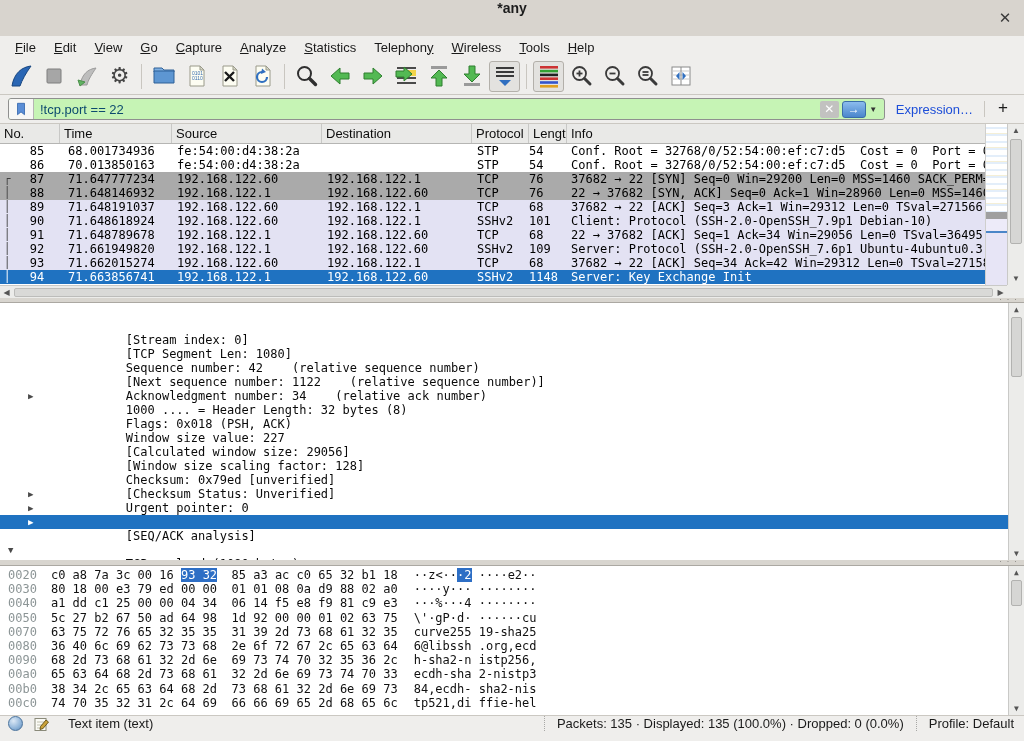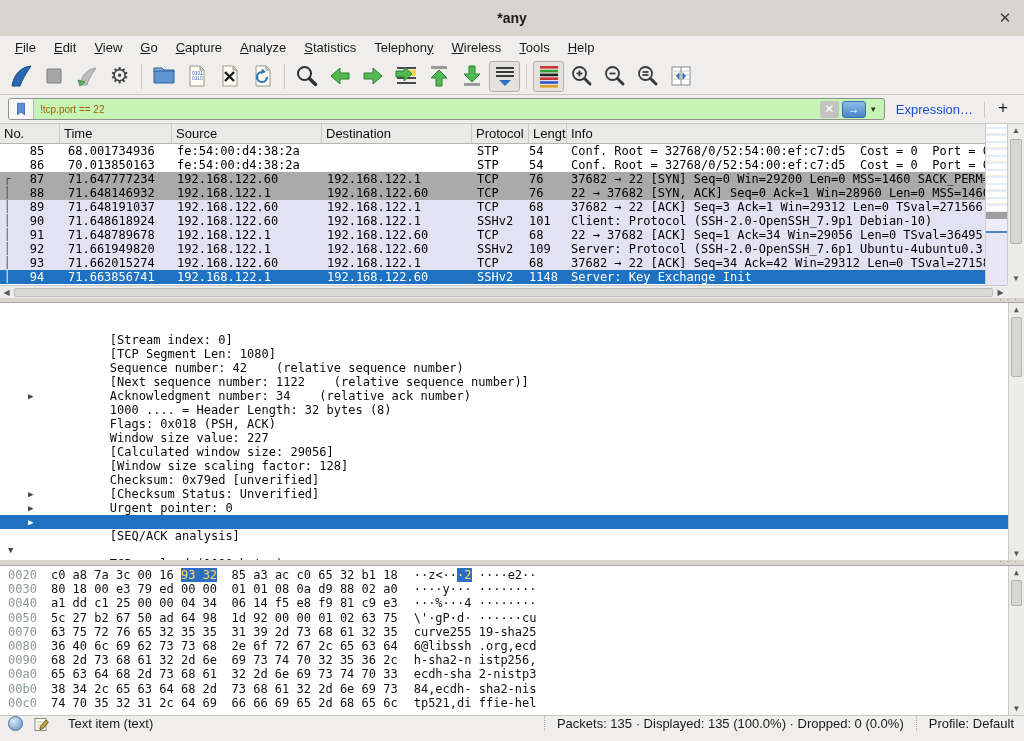--- a/index.html
+++ b/index.html
@@ -1,42 +1,42 @@
 <!DOCTYPE html>
 <html><head>
 <meta charset="utf-8">
 <style>
   *{margin:0;padding:0;box-sizing:border-box}
   html,body{width:1024px;height:741px;overflow:hidden}
   body{font-family:"Liberation Sans","DejaVu Sans",sans-serif;background:#d8d4ce;color:#1a1a1a}
   .window{width:1024px;height:741px;display:flex;flex-direction:column;overflow:hidden}
 
   
-  .titlebar{height:36px;background:#d8d4ce;position:relative;display:flex;align-items:center;justify-content:center;flex:0 0 auto}
+  .titlebar{height:36px;background:#d8d4ce;position:relative;display:flex;align-items:flex-start;justify-content:center;flex:0 0 auto}
   .title{font-weight:bold;font-size:14px;color:#1c1c1c}
   .closebtn{position:absolute;right:10px;top:9px;width:18px;height:18px;color:#3a3a3a;font-size:15px;font-weight:bold;display:flex;align-items:center;justify-content:center}
 
   
   .menubar{height:22px;background:#efeeec;display:flex;align-items:center;padding-left:6px;font-size:13px;flex:0 0 auto}
   .menu-item{padding:2px 9px;white-space:pre}
   .menu-item u{text-decoration:underline}
 
   
   .toolbar{height:37px;background:#efeeec;border-bottom:1px solid #cbc8c2;display:flex;align-items:center;padding-left:5px;gap:2px;flex:0 0 auto}
   .tbtn{width:31px;height:31px;display:flex;align-items:center;justify-content:center;border-radius:3px;border:1px solid transparent}
   .tbtn.pressed{background:#e3e2df;border:1px solid #b3b0aa}
   .tbtn.dim{opacity:.85}
   .tsep{width:1px;height:25px;background:#c9c6c0;margin:0 4px}
   .gearglyph{font-size:22px;color:#454545;line-height:1}
 
   
   .filterbar{height:29px;background:#efeeec;border-bottom:1px solid #cbc8c2;display:flex;align-items:center;padding:0 8px;gap:7px;flex:0 0 auto}
   .fwrap{flex:1;height:22px;border:1px solid #8f8f8f;border-radius:3px;background:#c6f4b5;display:flex;align-items:center;overflow:hidden}
   .fbookmark{width:25px;height:100%;background:#f7f7f5;border-right:1px solid #b6b6b4;display:flex;align-items:center;justify-content:center}
-  .fvalue{flex:1;font-size:10px;padding-left:6px;color:#a16207;white-space:pre}
+  .fvalue{flex:1;font-size:13px;padding-left:6px;color:#0c4a6e;white-space:pre}
   .fclear{width:19px;height:17px;background:#c2c2c0;border-radius:2px;color:#fff;font-size:12px;font-weight:bold;display:flex;align-items:center;justify-content:center;margin-right:3px}
   .fapply{width:24px;height:17px;background:linear-gradient(#8cbcee,#4a86cc);border:1px solid #3a6da8;border-radius:3px;color:#fff;font-size:12px;font-weight:bold;display:flex;align-items:center;justify-content:center}
   .fdd{width:15px;height:17px;display:flex;align-items:center;justify-content:center;font-size:8px;color:#333;margin-right:3px}
   .expr{font-size:13px;color:#1d4ed8;padding:0 4px;white-space:pre}
   .vsep{width:1px;height:16px;background:#c9c6c0}
   .plusbtn{font-size:17px;color:#1a1a1a;padding:0 8px 2px 6px}
 
   
   .plist{height:174px;position:relative;background:#fff;flex:0 0 auto;font-size:12px}
   .phead{height:20px;display:flex;background:#e9e9e7;border-bottom:1px solid #b5b5b3;margin-right:39px;font-size:13px;color:#0d0d0d;overflow:hidden}
@@ -73,35 +73,35 @@
   .hthumb{flex:1;height:9px;background:#d9d9d7;border:1px solid #bcbcba;border-radius:2px;margin:0 1px}
   .corner{position:absolute;right:0;bottom:0;width:17px;height:13px;background:#ececea}
 
   
   .splitter{height:4px;background:#d8d5cf;flex:0 0 auto;position:relative}
   .splitter.s2{height:5px}
   .splitter::after{content:"· · ·";position:absolute;right:6px;top:-4px;font-size:9px;color:#8a8884;letter-spacing:1px}
 
   
   .details{height:258px;background:#fff;overflow:hidden;font-family:"DejaVu Sans Mono","Liberation Mono",monospace;font-size:12px;position:relative;flex:0 0 auto;border-top:1px solid #aBA8a2;padding-top:2px}
-  .dline{height:14px;line-height:14px;position:relative;padding-left:52px;white-space:pre;color:#0a0a0a}
+  .dline{height:14px;line-height:14px;position:relative;padding-left:68px;white-space:pre;color:#0a0a0a}
   .dline .arr{position:absolute;left:28px;top:0;width:14px;color:#4a4a4a;font-size:9px}
   .dline.ind0{padding-left:26px}
   .dline.ind0 .arr{left:8px}
   .dline.dsel{background:#1f72c1;color:#fff}
   .dline.dsel .arr{color:#fff}
   .dscroll{position:absolute;top:0;right:0;bottom:0;width:16px;background:#ececea;border-left:1px solid #c9c9c7}
 
   
   .hexpane{height:150px;background:#fff;border-top:1px solid #aba8a2;overflow:hidden;font-family:"DejaVu Sans Mono","Liberation Mono",monospace;font-size:12px;position:relative;padding:2px 0 0 8px;flex:0 0 auto}
   .hxrow{height:14.2px;line-height:14.2px;white-space:pre;color:#101010}
   .off{color:#8c9596}
   .hx{margin-left:14px}
   .asc{margin-left:16px}
-  .hsel{background:#2d6ec5;color:#fde047}
+  .hsel{background:#2d6ec5;color:#ffffff}
   .xscroll{position:absolute;top:0;right:0;bottom:0;width:16px;background:#ececea;border-left:1px solid #c9c9c7}
 
   
   .statusbar{height:26px;background:#efeeec;border-top:1px solid #cbc8c2;display:flex;align-items:flex-start;font-size:13px;padding:0 8px;flex:1 0 auto}
   .sb-ball{width:15px;height:15px;border-radius:50%;background:radial-gradient(circle at 35% 30%,#dce9f6,#8fb4d9 60%,#5c86b4);border:1px solid #49729c;margin-right:10px}
   .sb-left-label{margin-left:18px;white-space:pre}
   .sb-spacer{flex:1}
   .sb-right{border-left:1px dotted #a8a8a6;padding:0 12px;white-space:pre}
   .sb-profile{border-left:1px dotted #a8a8a6;padding-left:12px;padding-right:2px;white-space:pre}
 </style>

